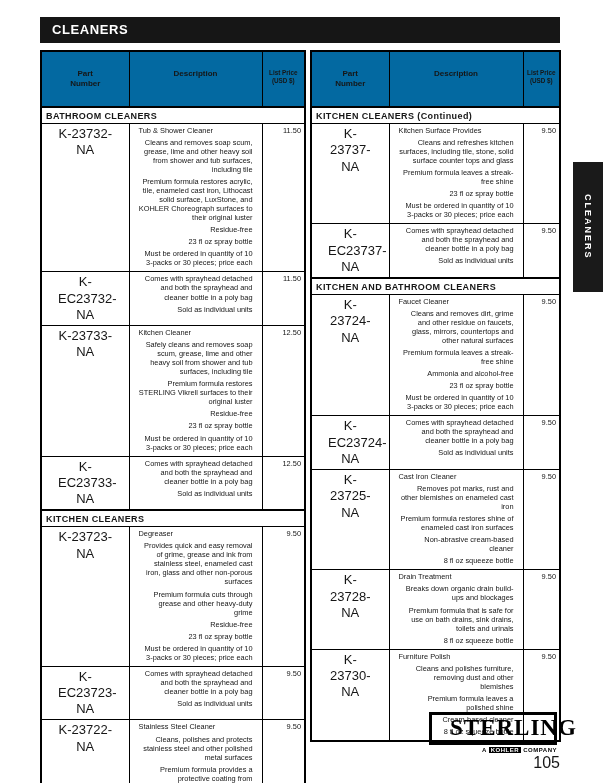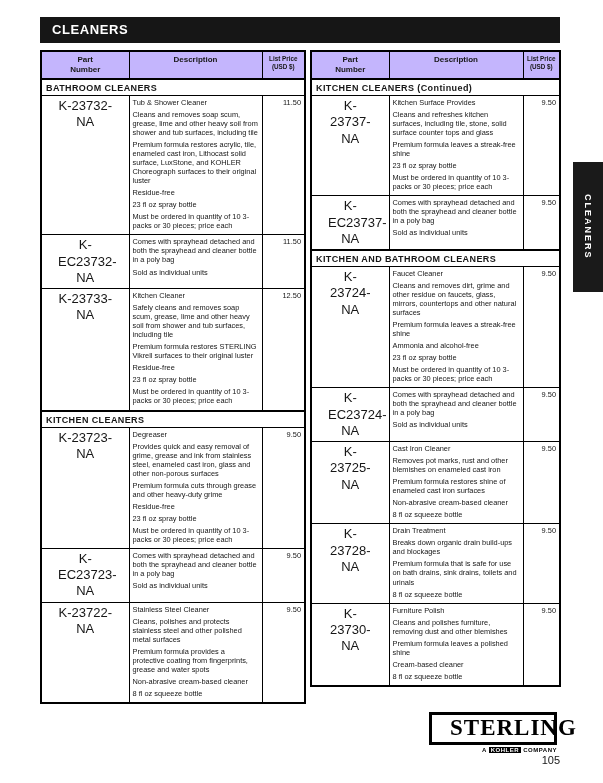--- a/index.html
+++ b/index.html
@@ -10,34 +10,34 @@
   .title-bar{
     position:absolute;left:40px;top:17px;width:520px;height:26px;
     background:#161616;color:#fff;font-size:13px;font-weight:bold;
     line-height:26px;padding-left:12px;box-sizing:border-box;letter-spacing:.6px;
   }
   .tbl-wrap-left{position:absolute;left:40px;top:50px;width:266px;}
   .tbl-wrap-right{position:absolute;left:310px;top:50px;width:251px;}
   table{border-collapse:collapse;width:100%;table-layout:fixed;border:2px solid #000;}
   th,td{border:1px solid #000;vertical-align:top;box-sizing:border-box;}
   thead th{
-    background:#c4b5fd;font-size:8px;font-weight:bold;text-align:center;
-    padding:3px 2px;white-space:pre-line;line-height:1.25;
+    background:#0369a1;font-size:8px;font-weight:bold;text-align:center;
+    padding:17px 2px;white-space:pre-line;line-height:1.25;
   }
   th.price-h{font-size:6.3px;}
   .section-row td{
     font-weight:bold;font-size:9px;letter-spacing:.4px;padding:3px 4px 2px;
     border-top:2px solid #000;background:#fff;
   }
   td.part{font-size:13px;padding:2px 16px;line-height:1.25;text-align:center;}
-  td.desc{font-size:7.4px;padding:2px 3px 4px;line-height:1.22;}
+  td.desc{font-size:7.4px;padding:2px 9px 4px;line-height:1.22;}
   td.price{font-size:7.4px;text-align:right;padding:2px 3px;}
   .pname{margin:0 0 3px;}
   .pname:empty{display:none;}
-  .pdetails p{margin:0 0 3px;}
+  .pdetails p{margin:0 0 3px;text-align:right;}
   .pdetails p:last-child{margin-bottom:0;}
   .side-tab{
     position:absolute;right:0;top:162px;width:30px;height:130px;background:#1a1a1a;
     color:#fff;display:flex;align-items:center;justify-content:center;
   }
   .side-tab span{
     writing-mode:vertical-rl;font-size:9px;font-weight:bold;letter-spacing:2px;
   }
   .logo-box{position:absolute;left:429px;top:712px;width:128px;}
   .logo-frame{
@@ -45,21 +45,21 @@
     font-family:"Liberation Serif", serif;font-weight:bold;font-size:23px;
     letter-spacing:1px;line-height:1.15;color:#000;
   }
   .tagline{
     text-align:right;font-size:6px;font-weight:bold;margin-top:2px;
     letter-spacing:.5px;color:#000;
   }
   .tagline .kbox{background:#000;color:#fff;padding:0 2px;}
   .page-num{
     position:absolute;left:520px;top:754px;width:40px;text-align:right;
-    font-size:11px;color:#161616;
+    font-size:16px;color:#161616;
   }
 </style>
 </head>
 <body>
 
 <div class="title-bar">CLEANERS</div>
 
 <div class="tbl-wrap-left">
   <table>
     <colgroup>
@@ -112,20 +112,31 @@
           <div class="pdetails">
               <p>Safely cleans and removes soap scum, grease, lime and other heavy soil from shower and tub surfaces, including tile</p>
               <p>Premium formula restores STERLING Vikrell surfaces to their original luster</p>
               <p>Residue-free</p>
               <p>23 fl oz spray bottle</p>
               <p>Must be ordered in quantity of 10 3-packs or 30 pieces; price each</p>
             </div>
         </td>
         <td class="price">12.50</td>
       </tr>
+      <tr>
+        <td class="part">K-EC23733-NA</td>
+        <td class="desc">
+
+          <div class="pdetails">
+              <p>Comes with sprayhead detached and both the sprayhead and cleaner bottle in a poly bag</p>
+              <p>Sold as individual units</p>
+            </div>
+        </td>
+        <td class="price">12.50</td>
+      </tr>
       <tr class="section-row">
         <td colspan="3">KITCHEN CLEANERS</td>
       </tr>
       <tr>
         <td class="part">K-23723-NA</td>
         <td class="desc">
           <div class="pname">Degreaser</div>
           <div class="pdetails">
               <p>Provides quick and easy removal of grime, grease and ink from stainless steel, enameled cast iron, glass and other non-porous surfaces</p>
               <p>Premium formula cuts through grease and other heavy-duty grime</p>

